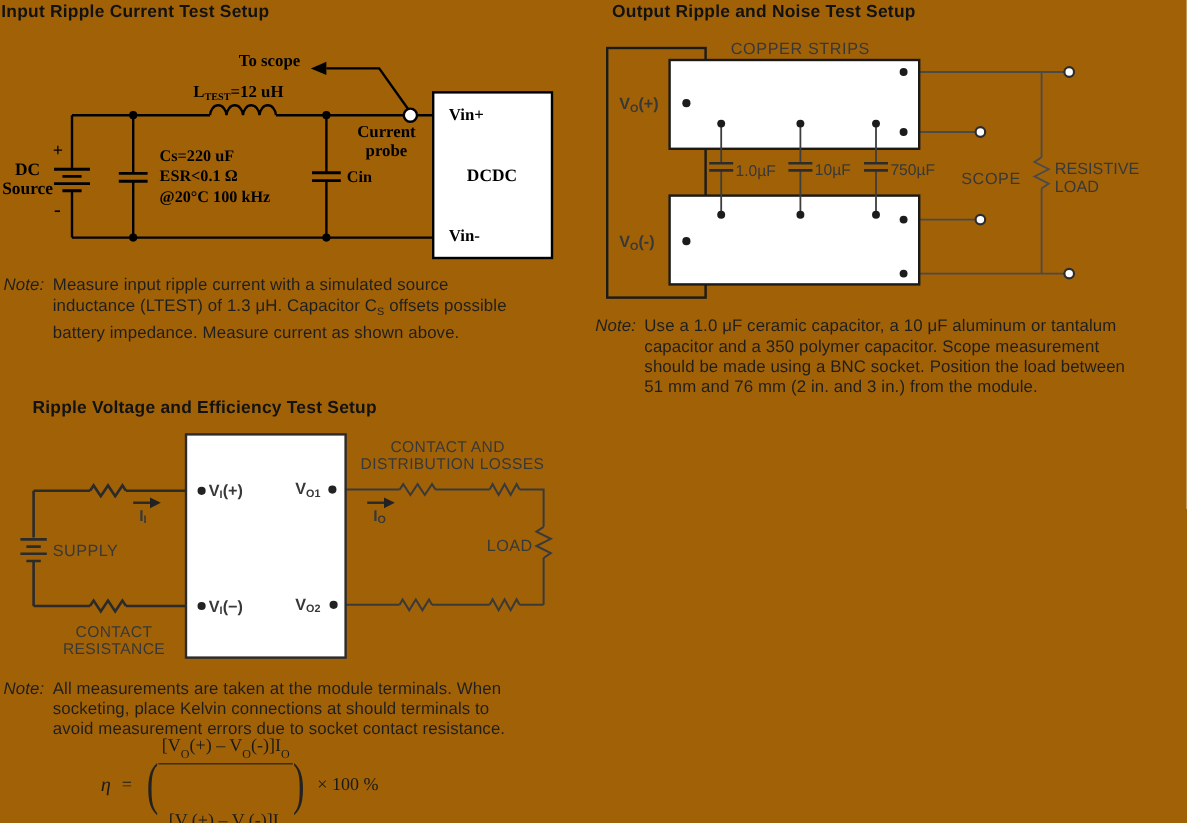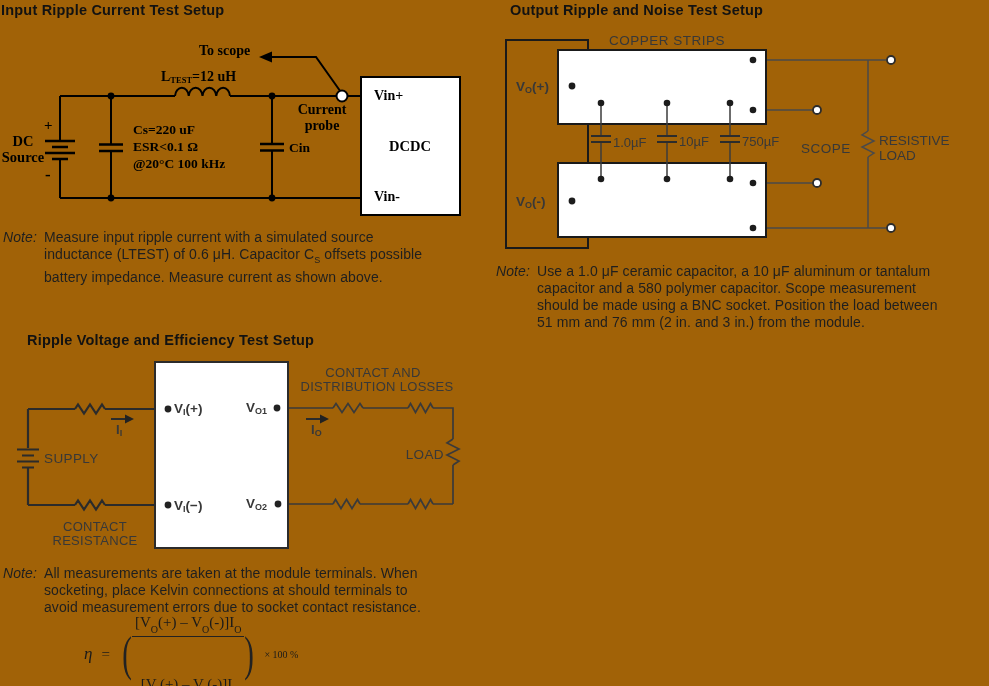--- a/index.html
+++ b/index.html
@@ -20,21 +20,21 @@
   
   .formula{position:absolute;left:84px;top:624px;height:60px;display:flex;align-items:center;
            font-family:"Liberation Serif",serif;color:#1a1a1a;}
   .f-eta{font-size:17px;font-style:italic;margin-right:9px;}
   .f-eq{font-size:15px;margin-right:9px;}
   .f-paren{font-size:48px;line-height:1;transform:scaleX(.6);color:#222;}
   .f-frac{display:flex;flex-direction:column;align-items:center;font-size:15px;margin:0 -3px;gap:36px;}
   .f-num{padding:0 3px 3px;border-bottom:1.4px solid #222;white-space:nowrap;}
   .f-den{padding-top:3px;white-space:nowrap;}
   .f-frac sub{font-size:10px;position:relative;top:2px;}
-  .f-times{font-size:10px;margin-left:7px;white-space:nowrap;}
+  .f-times{font-size:15px;margin-left:7px;white-space:nowrap;}
 </style>
 </head>
 <body>
 
 <div id="page">
 
   <div class="title" style="left:1px;top:2px;">Input Ripple Current Test Setup</div>
 
   <svg style="left:0;top:30px;" width="470" height="195" viewBox="0 30 470 195">
     <g stroke="#000" stroke-width="2" fill="none">
@@ -77,21 +77,21 @@
     <text class="serifb" x="133" y="134" font-size="13.5">Cs=220 uF</text>
     <text class="serifb" x="133" y="151" font-size="13.5">ESR&lt;0.1 Ω</text>
     <text class="serifb" x="133" y="168" font-size="13.5">@20°C 100 kHz</text>
     <text class="serifb" x="289" y="152" font-size="13.5">Cin</text>
   </svg>
 
   <div class="note" style="left:3px;top:229px;">
     <span class="note-label">Note:</span>
     <div class="note-body">
       <div>Measure input ripple current with a simulated source</div>
-      <div><span>inductance (LTEST) of 0.6 μH. Capacitor C</span><sub>S</sub><span> offsets possible</span></div>
+      <div><span>inductance (LTEST) of 1.3 μH. Capacitor C</span><sub>S</sub><span> offsets possible</span></div>
       <div>battery impedance. Measure current as shown above.</div>
     </div>
   </div>
 
   <div class="title" style="left:510px;top:2px;">Output Ripple and Noise Test Setup</div>
 
   <svg style="left:494px;top:25px;" width="495" height="235" viewBox="494 25 495 235">
     <rect x="506" y="40" width="82" height="208" fill="none" stroke="#1a1a1a" stroke-width="2"></rect>
     <g stroke="#4a4a4a" stroke-width="1.5" fill="none">
       <path d="M753,60 H891"></path>
@@ -145,21 +145,21 @@
     <text class="sansg" x="742" y="146" font-size="13">750µF</text>
     <text class="sansg" x="801" y="153" font-size="13.5" letter-spacing="0.5">SCOPE</text>
     <text class="sansg" x="879" y="145" font-size="13.5">RESISTIVE</text>
     <text class="sansg" x="879" y="160" font-size="13.5">LOAD</text>
   </svg>
 
   <div class="note" style="left:496px;top:263px;">
     <span class="note-label">Note:</span>
     <div class="note-body">
       <div>Use a 1.0 μF ceramic capacitor, a 10 μF aluminum or tantalum</div>
-      <div>capacitor and a 580 polymer capacitor. Scope measurement</div>
+      <div>capacitor and a 350 polymer capacitor. Scope measurement</div>
       <div>should be made using a BNC socket. Position the load between</div>
       <div>51 mm and 76 mm (2 in. and 3 in.) from the module.</div>
     </div>
   </div>
 
   <div class="title" style="left:27px;top:332px;">Ripple Voltage and Efficiency Test Setup</div>
 
   <svg style="left:0;top:355px;" width="480" height="200" viewBox="0 355 480 200">
     <g stroke="#2b2b2b" stroke-width="2.2" fill="none">
       <path d="M28,409 H75"></path>

